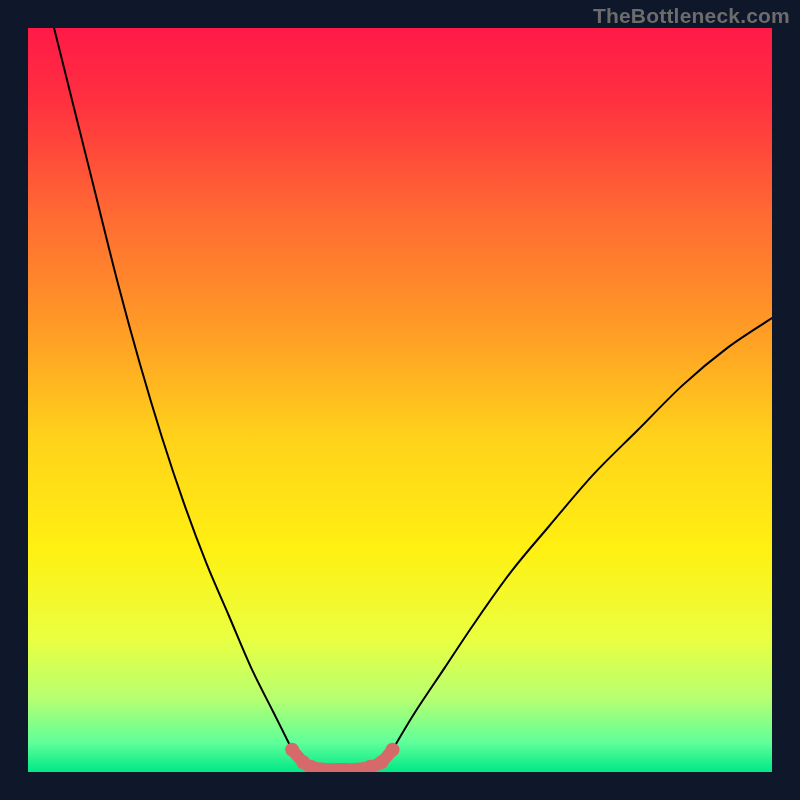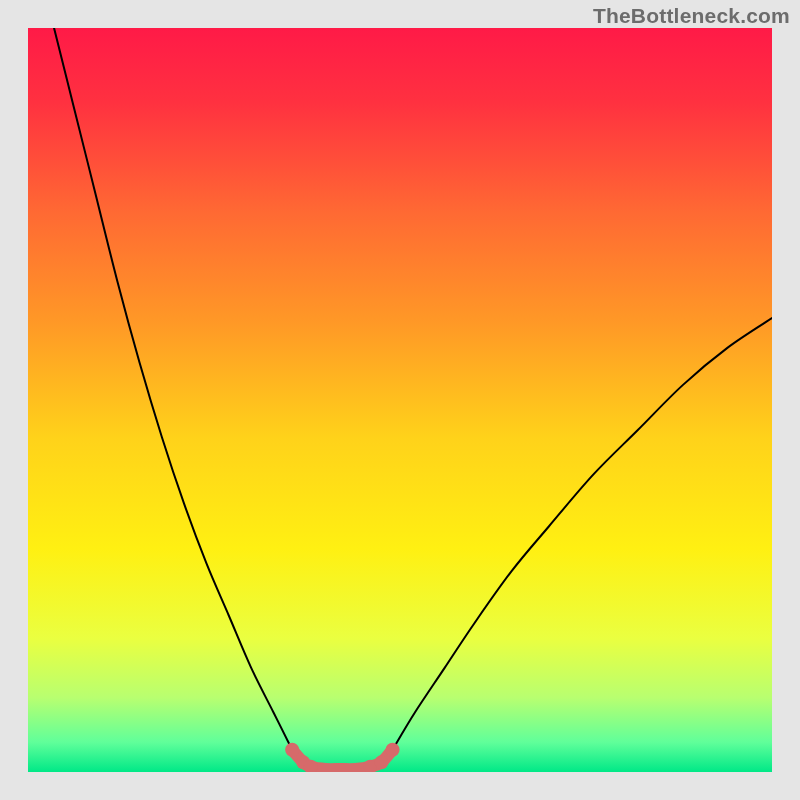--- a/index.html
+++ b/index.html
@@ -9,21 +9,21 @@
     height: 800px;
     background: #000;
     overflow: hidden;
   }
   .frame {
     position: absolute;
     left: 0;
     top: 0;
     width: 800px;
     height: 800px;
-    background: #e5e5e5;
+    background: #0f172a;
   }
   .plot {
     position: absolute;
     left: 28px;
     top: 28px;
     width: 744px;
     height: 744px;
     overflow: hidden;
   }
   .attribution {

